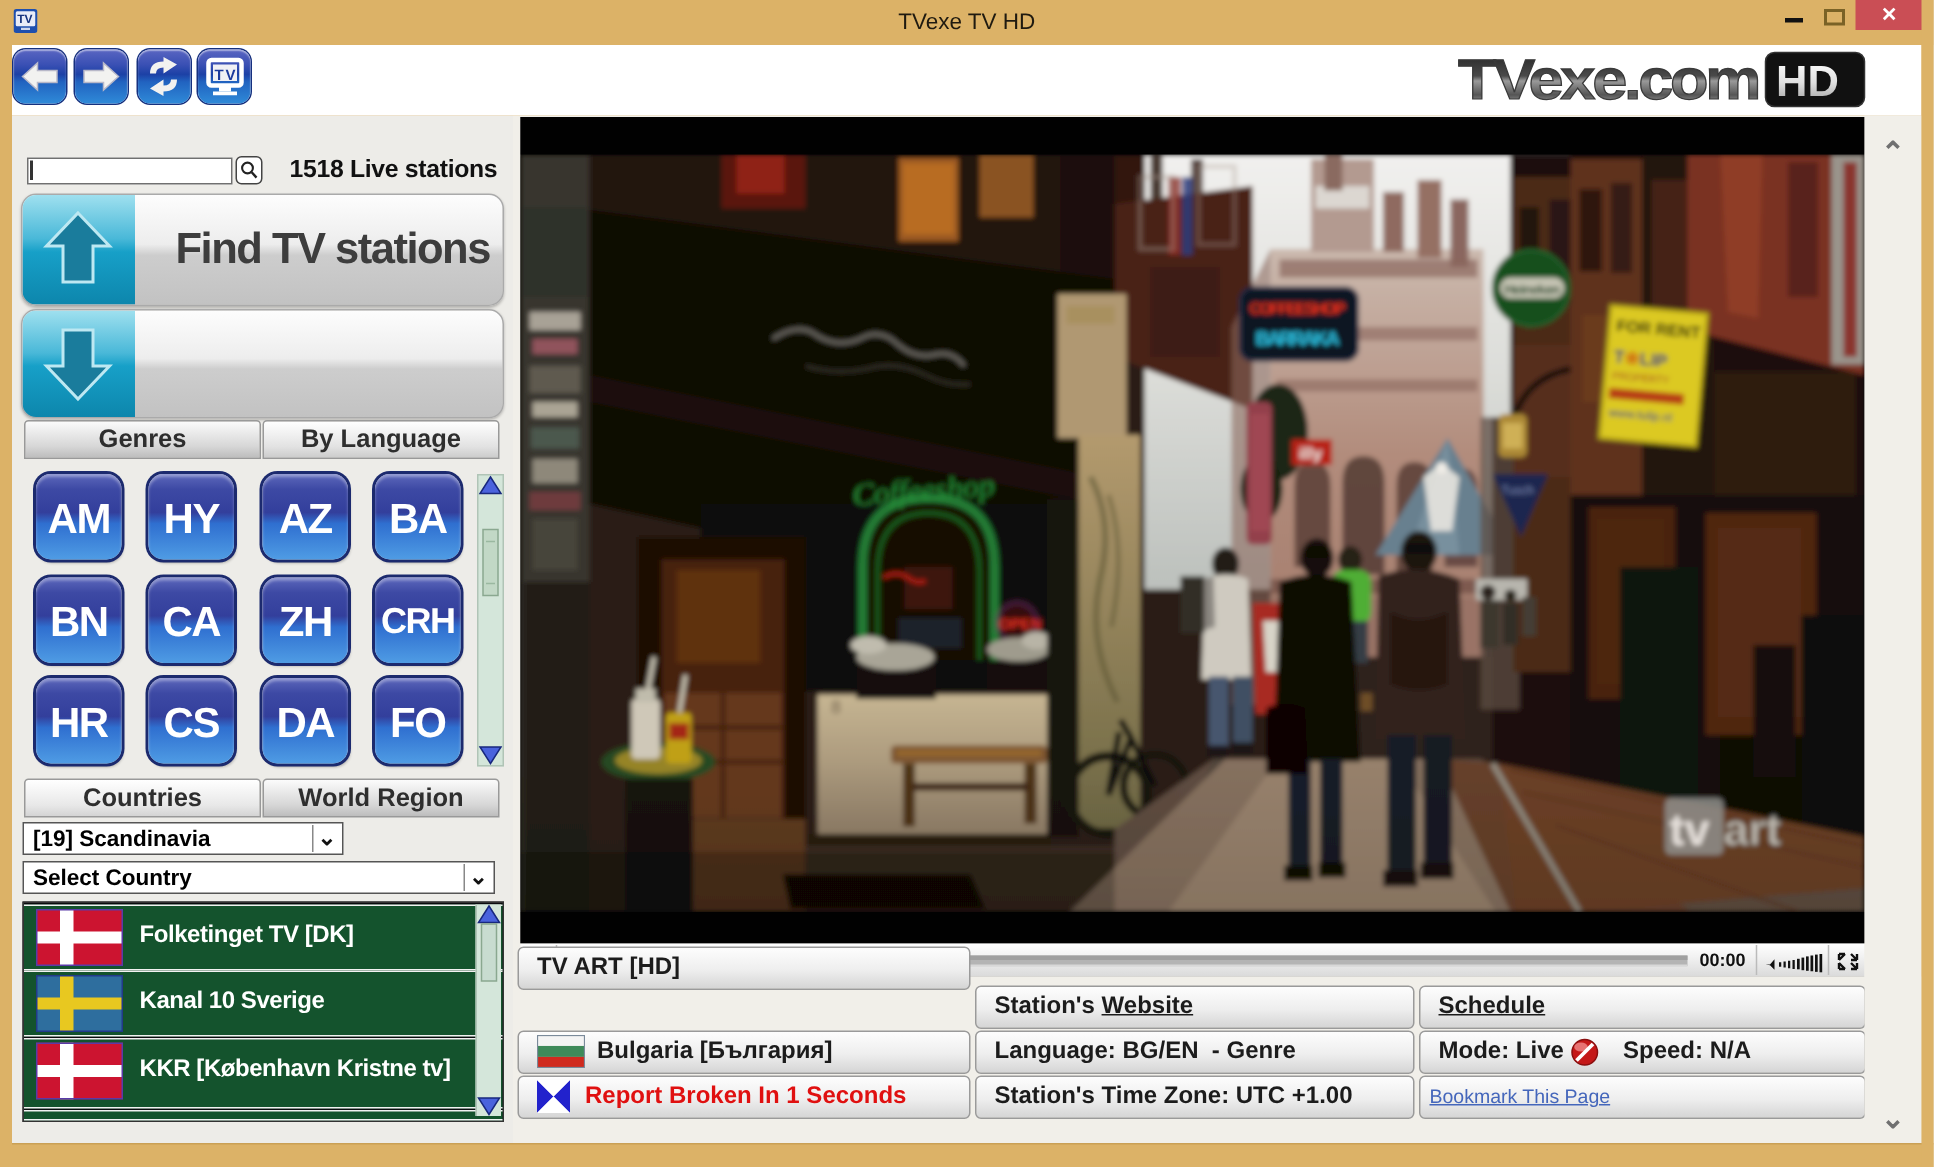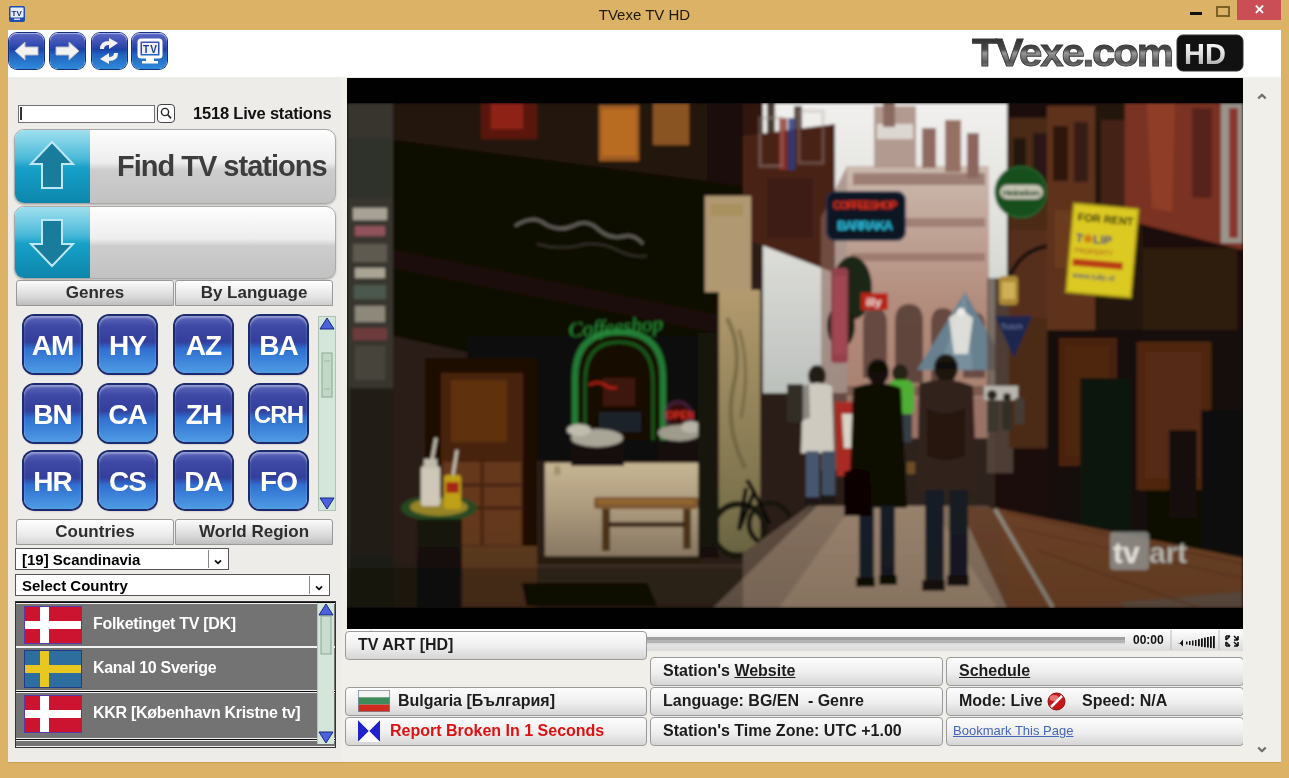--- a/index.html
+++ b/index.html
@@ -33,21 +33,21 @@
   background:linear-gradient(#fbfbfb,#d6d6d6 70%,#bdbdbd);text-align:center;
   font-size:17px;font-weight:bold;color:#2e2e2e;line-height:24px;}
 .tile{width:57px;height:57px;border-radius:10px;color:#fff;text-align:center;
   font-size:28px;font-weight:bold;line-height:60px;letter-spacing:-1px;
   background:linear-gradient(#5d68bc 0%,#3d49a4 18%,#333f9c 45%,#2f6fd0 58%,#4f9ce4 100%);
   box-shadow:inset 0 2px 2px rgba(255,255,255,.35), 0 0 0 2px #1c2a6e, 1px 2px 2px rgba(0,0,0,.3);}
 .dd{background:#fff;border:1px solid #555;padding-left:18px;}
 .ddarrow{position:absolute;right:1px;top:1px;bottom:1px;width:18px;background:#fff;
   border-left:1px solid #888;color:#111;font-size:15px;font-weight:bold;text-align:center;line-height:17px;}
 #stationlist{left:7px;top:524px;width:319px;height:145px;background:#0b0b0f;border:1px solid #333;}
-.station{position:absolute;left:0;width:100%;height:42px;background:#737373;
+.station{position:absolute;left:0;width:100%;height:42px;background:#14532d;
   border-top:1px solid #f2f2f2;border-bottom:1px solid #f2f2f2;}
 .sflag{position:absolute;left:8px;top:2px;width:58px;height:38px;}
 .sname{position:absolute;left:77px;top:11px;color:#fff;font-weight:bold;font-size:16px;letter-spacing:-0.3px;}
 
 #video{left:347px;top:78px;width:896px;height:551px;background:#000;}
 #controls{left:347px;top:629px;width:896px;height:22px;
   background:linear-gradient(#ffffff,#f2f2f2 40%,#dadada);border-bottom:1px solid #9a9a9a;}
 
 #infobg{left:342px;top:651px;width:939px;height:111px;background:#f1efe9;}
 .cell{height:27px;border:1px solid #9a9a9a;border-radius:4px;

